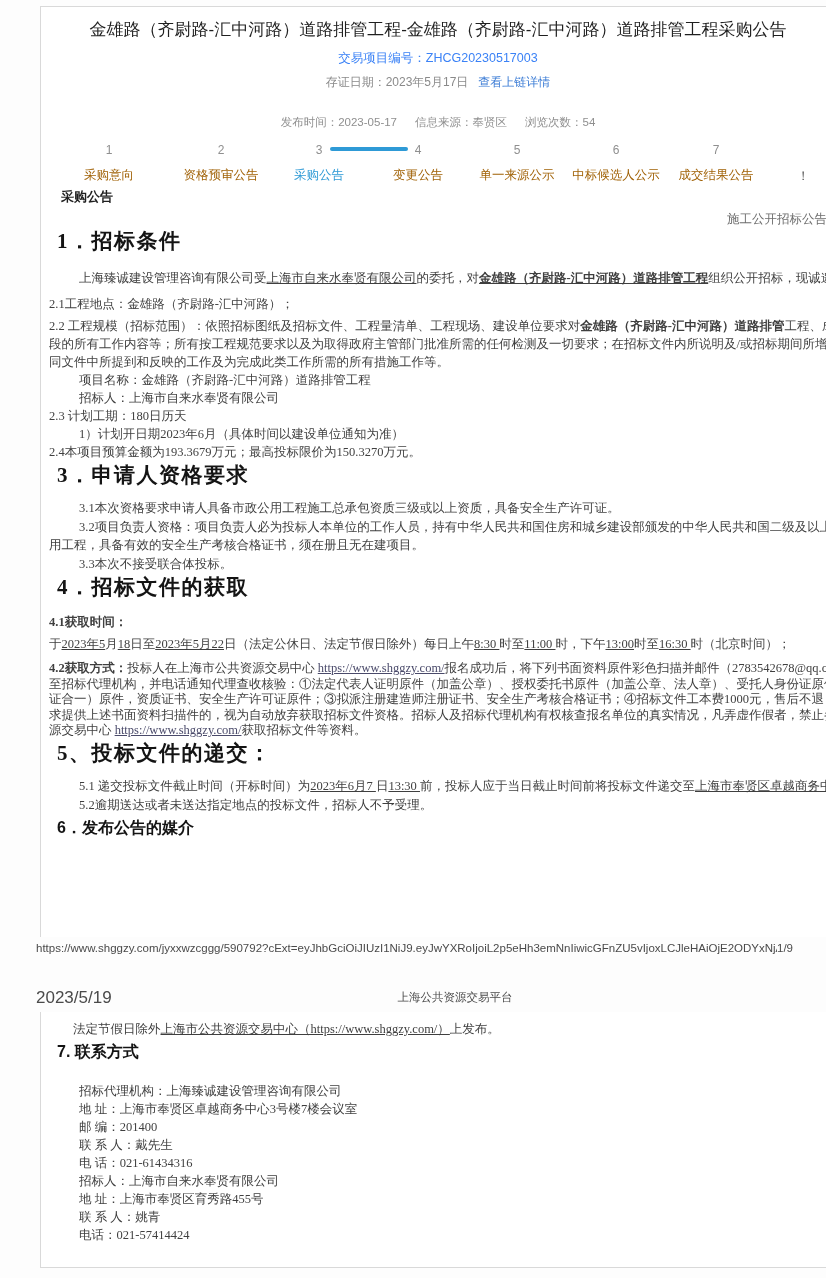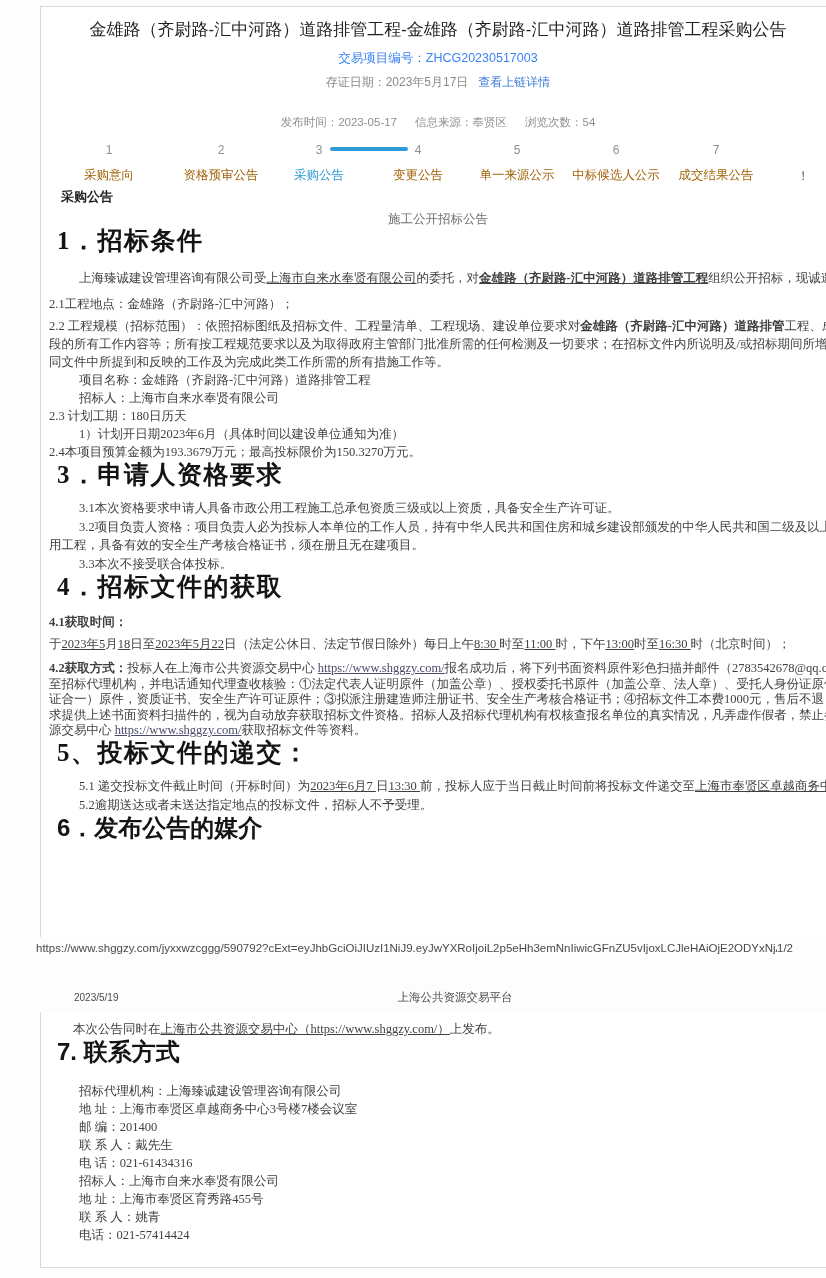--- a/index.html
+++ b/index.html
@@ -28,42 +28,42 @@
   .meta-line span{margin:0 9px;}
   
   .stepper{position:relative;margin-top:12px;height:44px;}
   .step{position:absolute;top:0;transform:translateX(-50%);text-align:center;}
   .step-num{font-size:12px;line-height:16px;color:#8f8f8f;}
   .step-label{margin-top:9px;font-size:12.5px;line-height:17px;color:#a16207;white-space:nowrap;}
   .step-label.active{color:#2e9ad6;}
   .progress-line{position:absolute;left:281px;top:5px;width:78px;height:4px;background:#2e9ad6;border-radius:2px;}
   .step-clipped{position:absolute;left:748px;top:26px;font-size:12.5px;color:#555;}
   .tab-label{margin-top:2px;margin-left:12px;font-size:13px;line-height:17px;font-weight:bold;color:#1f1f1f;}
-  .doc-subtitle{margin-top:6px;text-align:center;font-size:12.5px;line-height:16px;color:#6e6e6e;
+  .doc-subtitle{margin-top:6px;text-align:right;font-size:12.5px;line-height:16px;color:#6e6e6e;
     font-family:"Liberation Serif","DejaVu Serif",serif;}
   h2.sec{margin:0;font-family:"Liberation Serif","DejaVu Serif",serif;
-    font-size:25px;line-height:28px;font-weight:bold;color:#141414;letter-spacing:1.5px;margin-left:8px;}
+    font-size:21px;line-height:28px;font-weight:bold;color:#141414;letter-spacing:1.5px;margin-left:8px;}
   h2.sec-sans{margin:0;font-family:"Liberation Sans","DejaVu Sans",sans-serif;
-    font-size:24px;line-height:28px;font-weight:bold;color:#141414;margin-left:8px;}
+    font-size:16px;line-height:28px;font-weight:bold;color:#141414;margin-left:8px;}
   .h1{margin-top:10px;} .h2{margin-top:16px;} .h3{margin-top:14px;} .h4{margin-top:18px;}
   .h5{margin-top:10px;} .h6{margin-top:14px;} .h7{margin-top:8px;}
   .p{font-family:"Liberation Serif","DejaVu Serif",serif;font-size:12.5px;line-height:18px;color:#3f3f3f;}
   .ind{padding-left:30px;}
   .ind-s{padding-left:24px;}
   .mt14{margin-top:14px;} .mt12{margin-top:12px;} .mt10{margin-top:10px;}
   .mt8{margin-top:8px;} .mt4{margin-top:4px;} .mt1{margin-top:1px;} .mt0{margin-top:0;}
   .tight{line-height:15.5px;}
   .u{text-decoration:underline;}
   .b{font-weight:bold;}
   .plink{text-decoration:underline;color:#4a4a6a;}
   
   .print-footer{position:absolute;left:36px;top:941px;width:757px;display:flex;justify-content:space-between;
     font-size:11.5px;line-height:15px;color:#4a4a4a;}
   .print-footer .url{white-space:nowrap;overflow:hidden;}
-  .p2-date{position:absolute;left:36px;top:990px;font-size:10px;line-height:15px;color:#4a4a4a;margin-left:38px;}
+  .p2-date{position:absolute;left:36px;top:990px;font-size:17px;line-height:15px;color:#4a4a4a;}
   .p2-site{position:absolute;left:60px;top:990px;width:790px;text-align:center;
     font-size:11.5px;line-height:15px;color:#4a4a4a;}
   
   .contact{font-family:"Liberation Serif","DejaVu Serif",serif;font-size:12.5px;line-height:18px;color:#3f3f3f;}
   .contacts{margin-top:16px;}
 </style>
 </head>
 <body>
 
 <div class="card card1">
@@ -141,28 +141,28 @@
 
   <h2 class="sec h5">5、投标文件的递交：</h2>
   <div class="p ind nowrap mt10"><span>5.1 递交投标文件截止时间（开标时间）为</span><span class="u">2023年6月7 </span><span>日</span><span class="u">13:30 </span><span>前，投标人应于当日截止时间前将投标文件递交至</span><span class="u">上海市奉贤区卓越商务中心3号楼7楼会议室。</span></div>
   <div class="p ind nowrap mt1">5.2逾期送达或者未送达指定地点的投标文件，招标人不予受理。</div>
 
   <h2 class="sec-sans h6">6．发布公告的媒介</h2>
 </div>
 
 <div class="print-footer">
   <span class="url">https://www.shggzy.com/jyxxwzcggg/590792?cExt=eyJhbGciOiJIUzI1NiJ9.eyJwYXRoIjoiL2p5eHh3emNnIiwicGFnZU5vIjoxLCJleHAiOjE2ODYxNjA5N…</span>
-  <span>1/2</span>
+  <span>1/9</span>
 </div>
 
 <div class="p2-date">2023/5/19</div>
 <div class="p2-site">上海公共资源交易平台</div>
 
 <div class="card card2">
-  <div class="p ind-s nowrap" style="margin-top:8px"><span>本次公告同时在</span><span class="u">上海市公共资源交易中心（https://www.shggzy.com/）</span><span>上发布。</span></div>
+  <div class="p ind-s nowrap" style="margin-top:8px"><span>法定节假日除外</span><span class="u">上海市公共资源交易中心（https://www.shggzy.com/）</span><span>上发布。</span></div>
 
   <h2 class="sec-sans h7">7. 联系方式</h2>
 
   <div class="contacts">
     <div class="contact ind nowrap">招标代理机构：上海臻诚建设管理咨询有限公司</div>
     <div class="contact ind nowrap">地 址：上海市奉贤区卓越商务中心3号楼7楼会议室</div>
     <div class="contact ind nowrap">邮 编：201400</div>
     <div class="contact ind nowrap">联 系 人：戴先生</div>
     <div class="contact ind nowrap">电 话：021-61434316</div>
     <div class="contact ind nowrap">招标人：上海市自来水奉贤有限公司</div>

